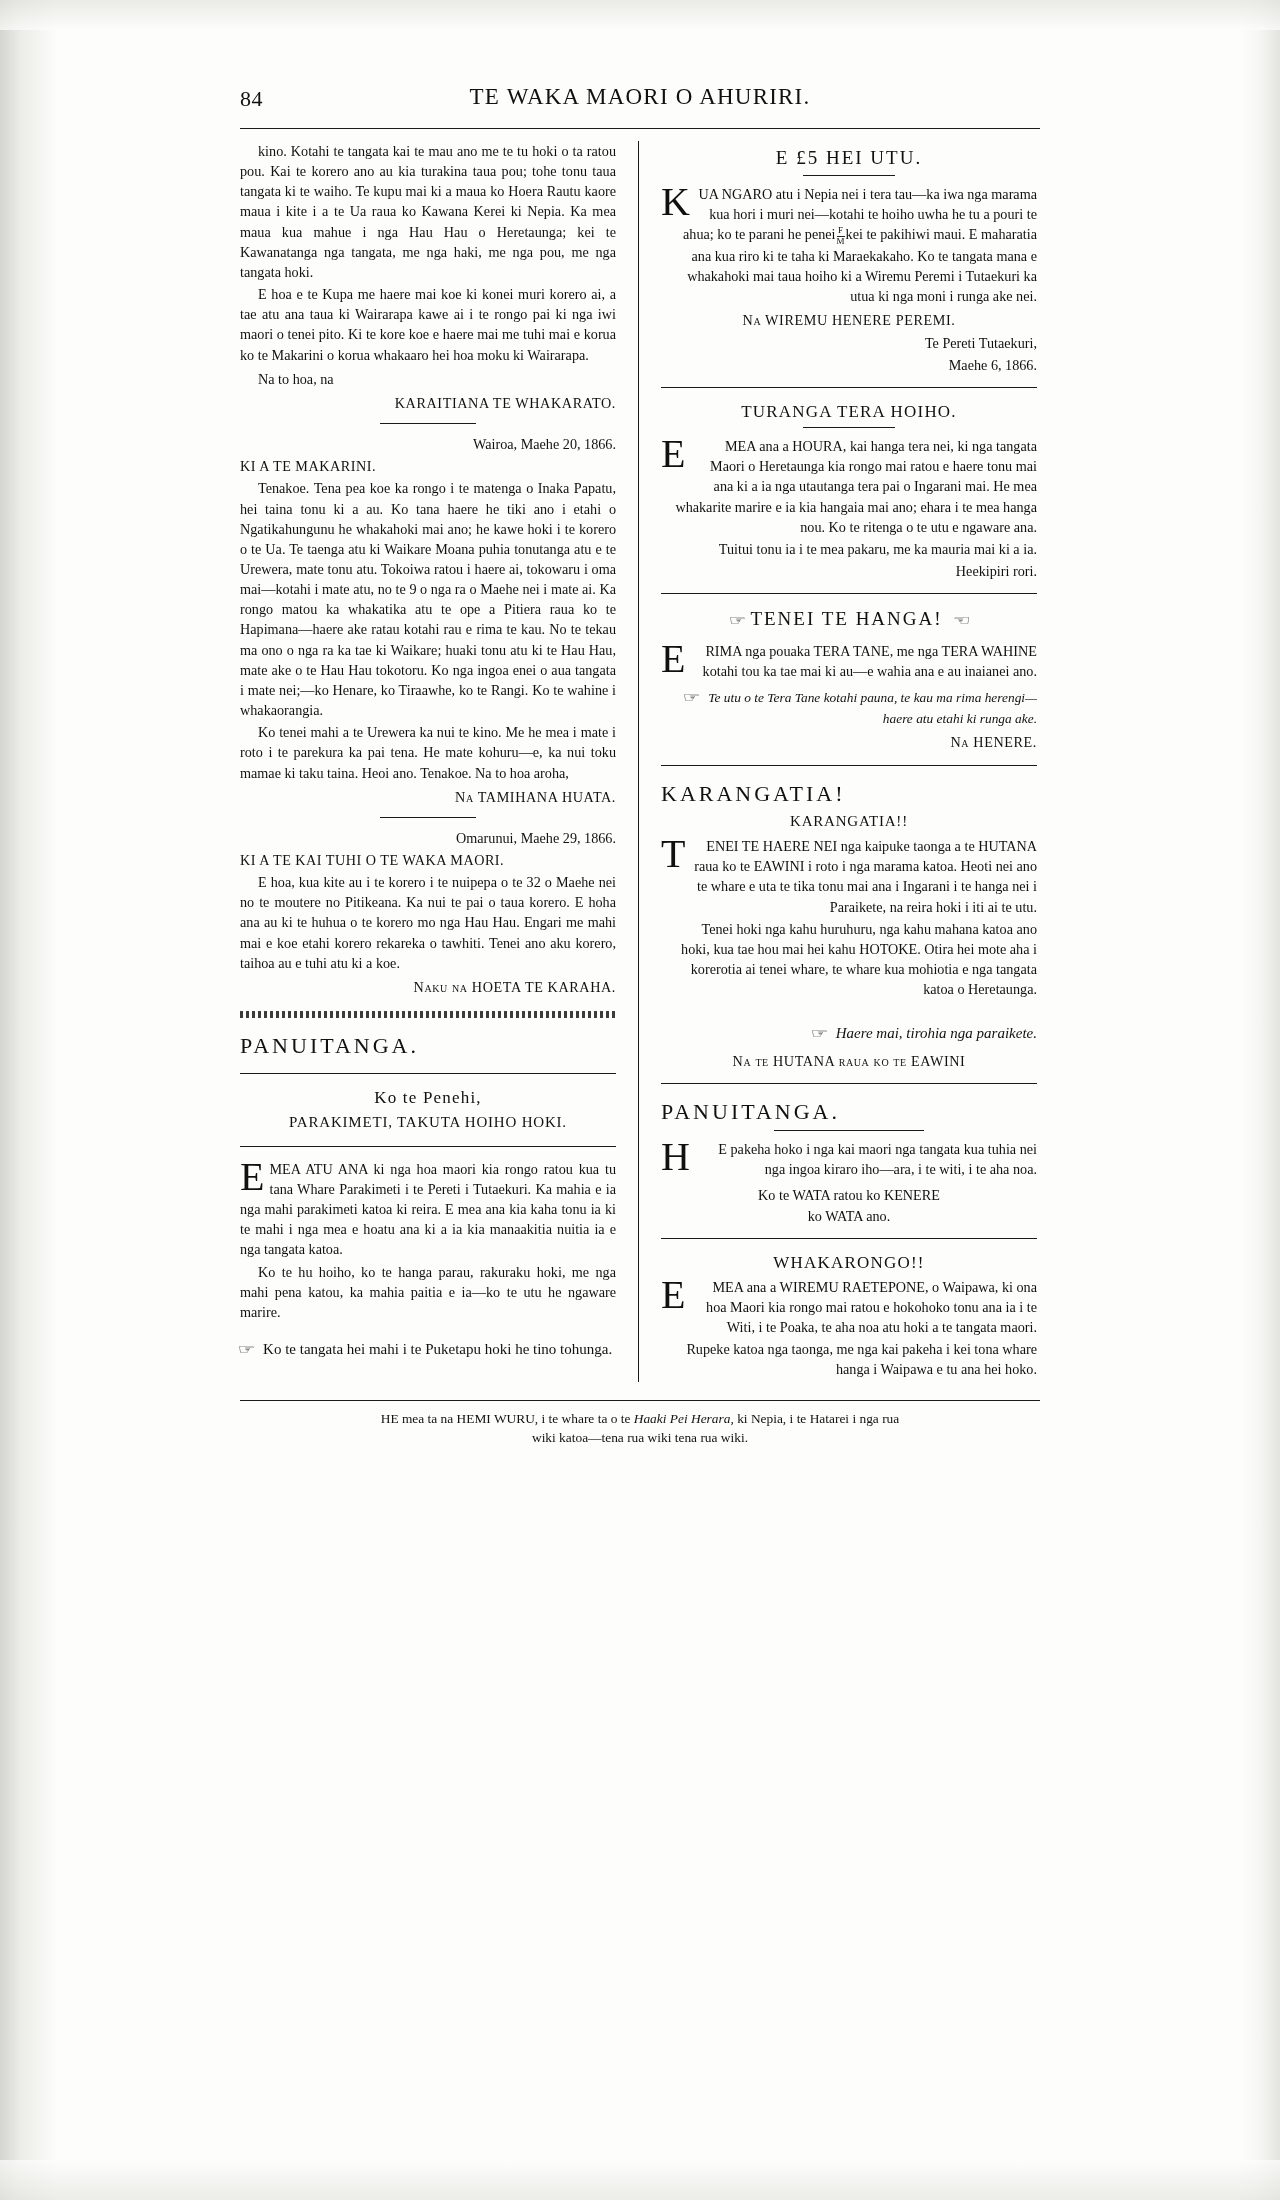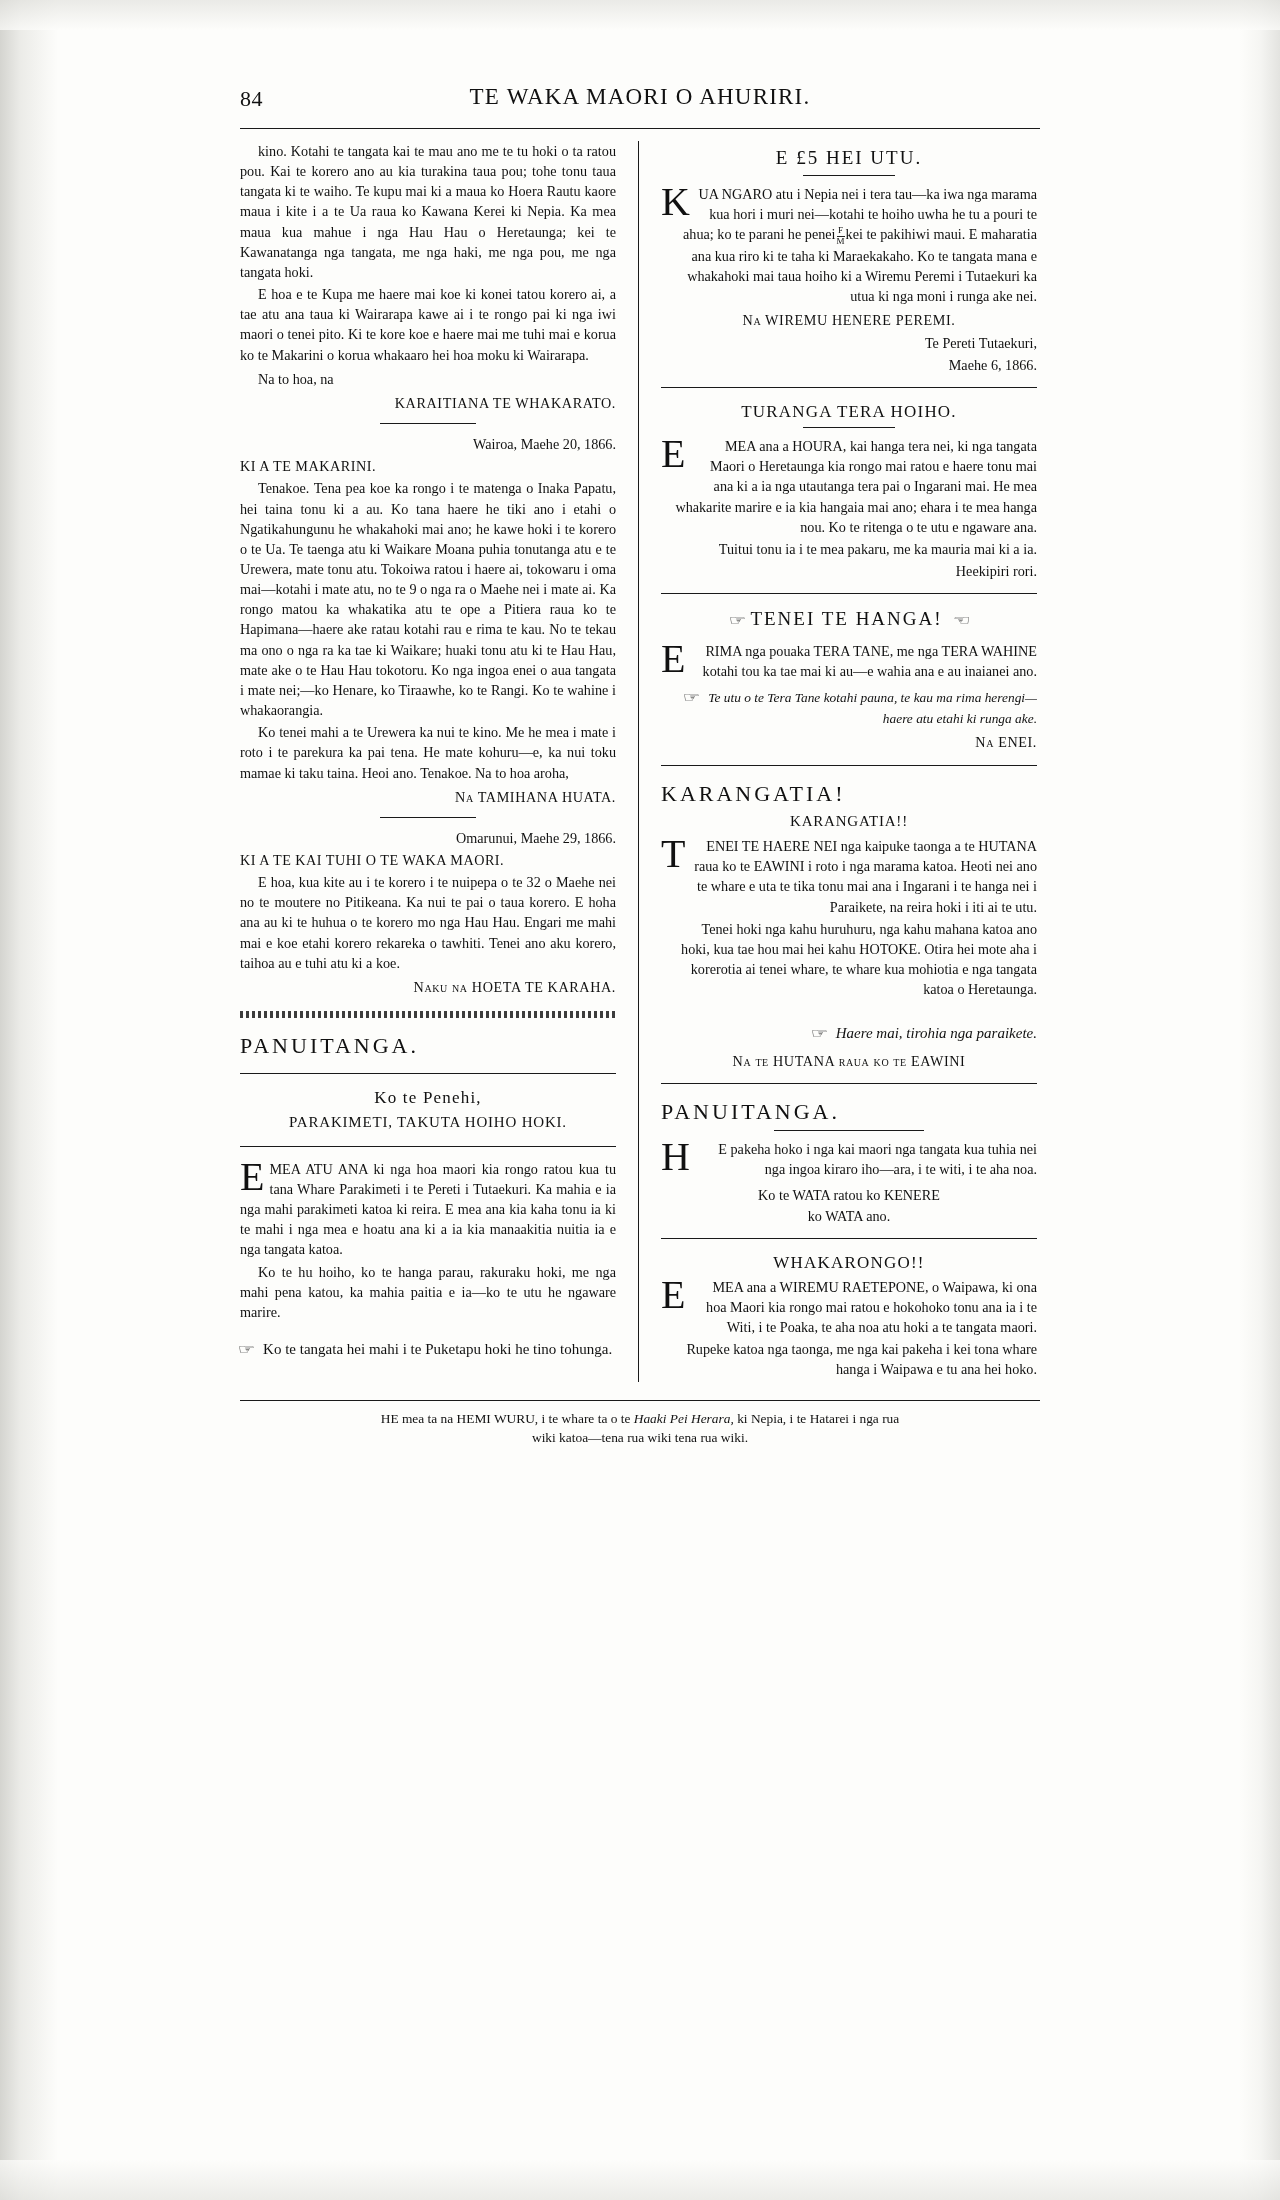--- a/index.html
+++ b/index.html
@@ -258,21 +258,21 @@
       <div class="folio">84</div>
       <div class="masthead-title">TE WAKA MAORI O AHURIRI.</div>
     </div>
     <div class="rule-top"></div>
 
     <div class="cols">
 
       <div class="col left">
 
         <p>kino. Kotahi te tangata kai te mau ano me te tu hoki o ta ratou pou. Kai te korero ano au kia turakina taua pou; tohe tonu taua tangata ki te waiho. Te kupu mai ki a maua ko Hoera Rautu kaore maua i kite i a te Ua raua ko Kawana Kerei ki Nepia. Ka mea maua kua mahue i nga Hau Hau o Heretaunga; kei te Kawanatanga nga tangata, me nga haki, me nga pou, me nga tangata hoki.</p>
-        <p>E hoa e te Kupa me haere mai koe ki konei tatou korero ai, a tae atu ana taua ki Wairarapa kawe ai i te rongo pai ki nga iwi maori o tenei pito. Ki te kore koe e haere mai me tuhi mai e korua ko te Makarini o korua whakaaro hei hoa moku ki Wairarapa.</p>
+        <p>E hoa e te Kupa me haere mai koe ki konei muri korero ai, a tae atu ana taua ki Wairarapa kawe ai i te rongo pai ki nga iwi maori o tenei pito. Ki te kore koe e haere mai me tuhi mai e korua ko te Makarini o korua whakaaro hei hoa moku ki Wairarapa.</p>
         <p class="noindent" style="margin-left:18px; margin-top:4px;">Na to hoa, na</p>
         <div class="sig">KARAITIANA TE WHAKARATO.</div>
 
         <div class="short-rule"></div>
 
         <div class="dateline">Wairoa, Maehe 20, 1866.</div>
         <div class="addressee">KI A TE MAKARINI.</div>
         <p>Tenakoe. Tena pea koe ka rongo i te matenga o Inaka Papatu, hei taina tonu ki a au. Ko tana haere he tiki ano i etahi o Ngatikahungunu he whakahoki mai ano; he kawe hoki i te korero o te Ua. Te taenga atu ki Waikare Moana puhia tonutanga atu e te Urewera, mate tonu atu. Tokoiwa ratou i haere ai, tokowaru i oma mai—kotahi i mate atu, no te 9 o nga ra o Maehe nei i mate ai. Ka rongo matou ka whakatika atu te ope a Pitiera raua ko te Hapimana—haere ake ratau kotahi rau e rima te kau. No te tekau ma ono o nga ra ka tae ki Waikare; huaki tonu atu ki te Hau Hau, mate ake o te Hau Hau tokotoru. Ko nga ingoa enei o aua tangata i mate nei;—ko Henare, ko Tiraawhe, ko te Rangi. Ko te wahine i whakaorangia.</p>
         <p>Ko tenei mahi a te Urewera ka nui te kino. Me he mea i mate i roto i te parekura ka pai tena. He mate kohuru—e, ka nui toku mamae ki taku taina. Heoi ano. Tenakoe. Na to hoa aroha,</p>
         <div class="sig">Na TAMIHANA HUATA.</div>
@@ -339,21 +339,21 @@
 
         <div class="dropcap-block">
           <span class="dropcap">E</span>
           <p>RIMA nga pouaka TERA TANE, me nga TERA WAHINE kotahi tou ka tae mai ki au—e wahia ana e au inaianei ano.</p>
         </div>
 
         <div style="margin-top:6px;">
           <span class="pointer" style="margin-left:20px;">☞</span>
           <span class="italic" style="font-size:13.4px;">Te utu o te Tera Tane kotahi pauna, te kau ma rima herengi—haere atu etahi ki runga ake.</span>
         </div>
-        <div class="sig">Na ENEI.</div>
+        <div class="sig">Na HENERE.</div>
 
         <div class="div-rule"></div>
 
         <div class="head-xl">KARANGATIA!</div>
         <div class="head-sm">KARANGATIA!!</div>
 
         <div class="dropcap-block">
           <span class="dropcap">T</span>
           <p>ENEI TE HAERE NEI nga kaipuke taonga a te HUTANA raua ko te EAWINI i roto i nga marama katoa. Heoti nei ano te whare e uta te tika tonu mai ana i Ingarani i te hanga nei i Paraikete, na reira hoki i iti ai te utu.</p>
         </div>

